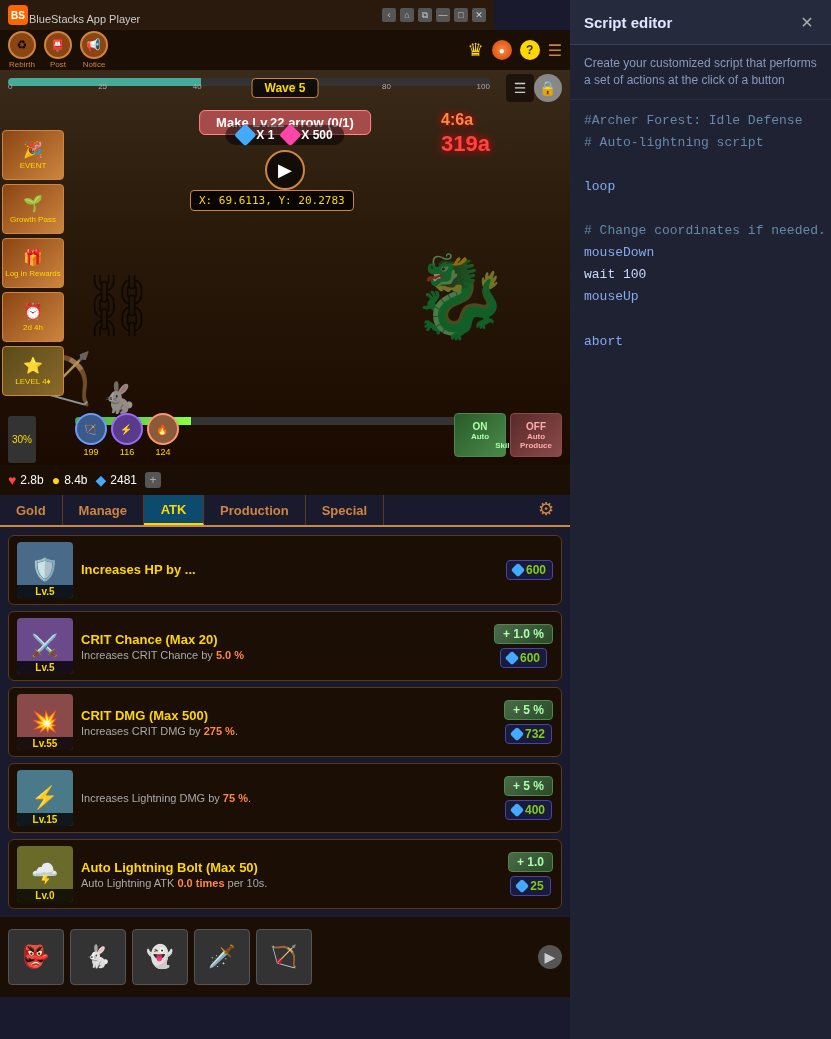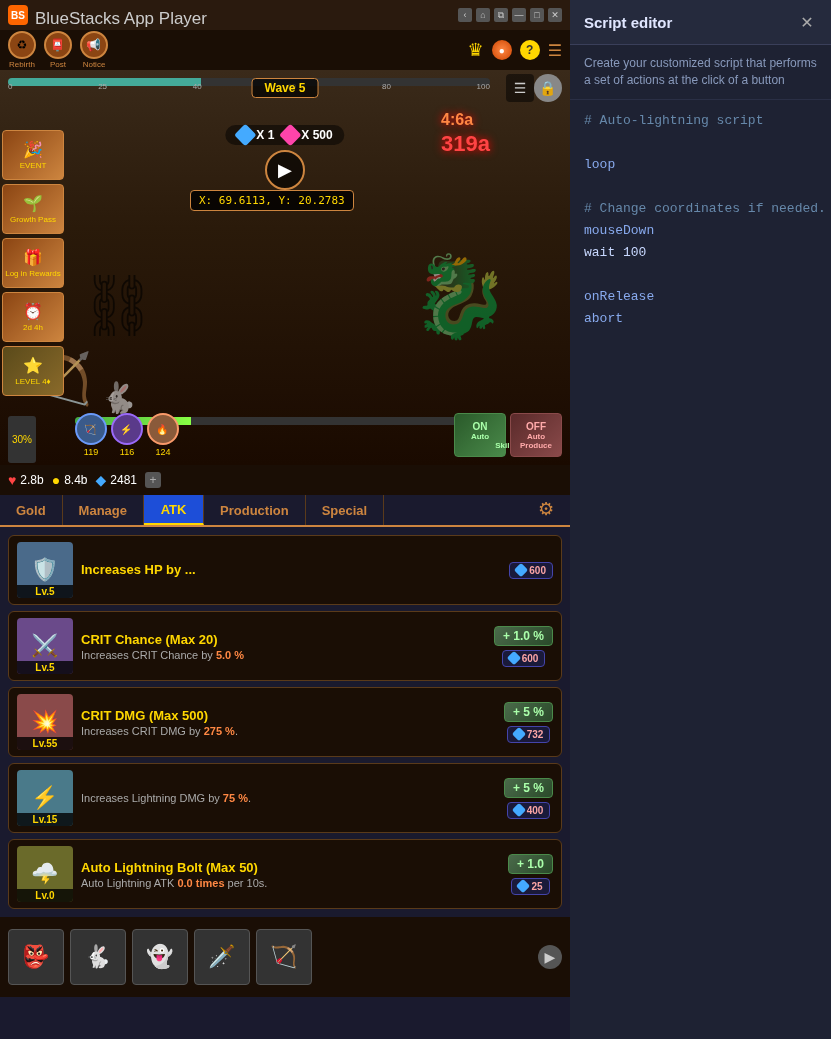--- a/index.html
+++ b/index.html
@@ -16,43 +16,43 @@
     #game-area {
       width: 570px;
       height: 1039px;
       background: #1a1a2e;
       position: relative;
       overflow: hidden;
     }
 
     
     #top-bar {
-      width: 570px;
+      width: 494px;
       height: 30px;
       background: #2a1a0e;
       display: flex;
       align-items: center;
       padding: 0 8px;
-      gap: 7px;
+      gap: 1px;
     }
     #app-logo {
       width: 20px;
       height: 20px;
       background: #ff6600;
       border-radius: 4px;
       display: flex;
       align-items: center;
       justify-content: center;
       font-size: 10px;
       color: white;
       font-weight: bold;
     }
     #app-title {
       color: #ccc;
-      font-size: 17px;
+      font-size: 11px;
       flex: 1;
       margin-top: 8px;
     }
     #window-controls {
       display: flex;
       gap: 4px;
     }
     .win-btn {
       width: 14px;
       height: 14px;
@@ -437,21 +437,21 @@
       align-items: center;
       justify-content: center;
       cursor: pointer;
       font-size: 13px;
       font-weight: bold;
       color: #cd853f;
       border-right: 1px solid #5a3a1a;
       min-width: 60px;
     }
     .game-tab.active {
-      background: #1d4ed8;
+      background: #0c4a6e;
       color: #ffd700;
       border-bottom: 2px solid #ffd700;
     }
     .tab-settings-icon {
       position: absolute;
       right: 8px;
       top: 50%;
       transform: translateY(-50%);
       width: 24px;
       height: 24px;
@@ -556,22 +556,22 @@
     }
     .diamond-icon-small {
       width: 10px;
       height: 10px;
       background: #44aaff;
       border-radius: 2px;
       transform: rotate(45deg);
       flex-shrink: 0;
     }
     .upgrade-diamond-cost .cost-val {
-      color: #fca5a5;
-      font-size: 10px;
+      color: #84cc16;
+      font-size: 12px;
       font-weight: bold;
     }
 
     
     #char-row {
       width: 570px;
       height: 80px;
       background: #1a0e05;
       display: flex;
       align-items: center;
@@ -776,20 +776,21 @@
       <span>80</span>
       <span>100</span>
     </div>
 
     <div id="wave-banner">Wave 5</div>
 
     <div id="lock-icon-game">🔒</div>
 
     <div id="menu-list-icon">☰</div>
 
+    <div id="make-arrow-banner">Make Lv.22 arrow (0/1)</div>
 
     <div id="timer-display">
       <span style="font-size:16px;color:#ff8844;">4:6a</span><br>
       <span style="font-size:22px;">319a</span>
     </div>
 
     <div id="resource-bar">
       <div class="res-item">
         <div class="res-gem"></div>
         <span class="res-count">X 1</span>
@@ -827,21 +828,21 @@
       </div>
     </div>
 
     <div id="health-bar-area">
       <div class="health-fill"></div>
     </div>
 
     <div id="skill-bar">
       <div style="display:flex;flex-direction:column;align-items:center;gap:2px;">
         <div class="skill-orb" style="background:#3a5a8a;border-color:#6a9afa;">🏹</div>
-        <span style="font-size:9px;color:#ffd700;">119</span>
+        <span style="font-size:9px;color:#ffd700;">199</span>
       </div>
       <div style="display:flex;flex-direction:column;align-items:center;gap:2px;">
         <div class="skill-orb" style="background:#5a3a8a;border-color:#9a6afa;">⚡</div>
         <span style="font-size:9px;color:#ffd700;">116</span>
       </div>
       <div style="display:flex;flex-direction:column;align-items:center;gap:2px;">
         <div class="skill-orb" style="background:#8a5a3a;border-color:#fa9a6a;">🔥</div>
         <span style="font-size:9px;color:#ffd700;">124</span>
       </div>
     </div>
@@ -988,24 +989,25 @@
 
 </div>
 
 <div id="script-editor">
   <div id="script-header">
     <span id="script-title">Script editor</span>
     <div id="script-close-btn">✕</div>
   </div>
   <div id="script-description">Create your customized script that performs a set of actions at the click of a button</div>
   <div id="script-code-area">
+    <span class="code-line code-comment">#Archer Forest: Idle Defense</span>
     <span class="code-line code-comment"># Auto-lightning script</span>
     <span class="code-line code-normal"> </span>
     <span class="code-line code-keyword">loop</span>
     <span class="code-line code-normal"> </span>
     <span class="code-line code-comment"># Change coordinates if needed.</span>
     <span class="code-line code-keyword">mouseDown</span>
     <span class="code-line code-normal">wait 100</span>
+    <span class="code-line code-keyword">mouseUp</span>
     <span class="code-line code-normal"> </span>
-    <span class="code-line code-keyword">onRelease</span>
     <span class="code-line code-keyword">abort</span>
   </div>
 </div>
 
 </body></html>

